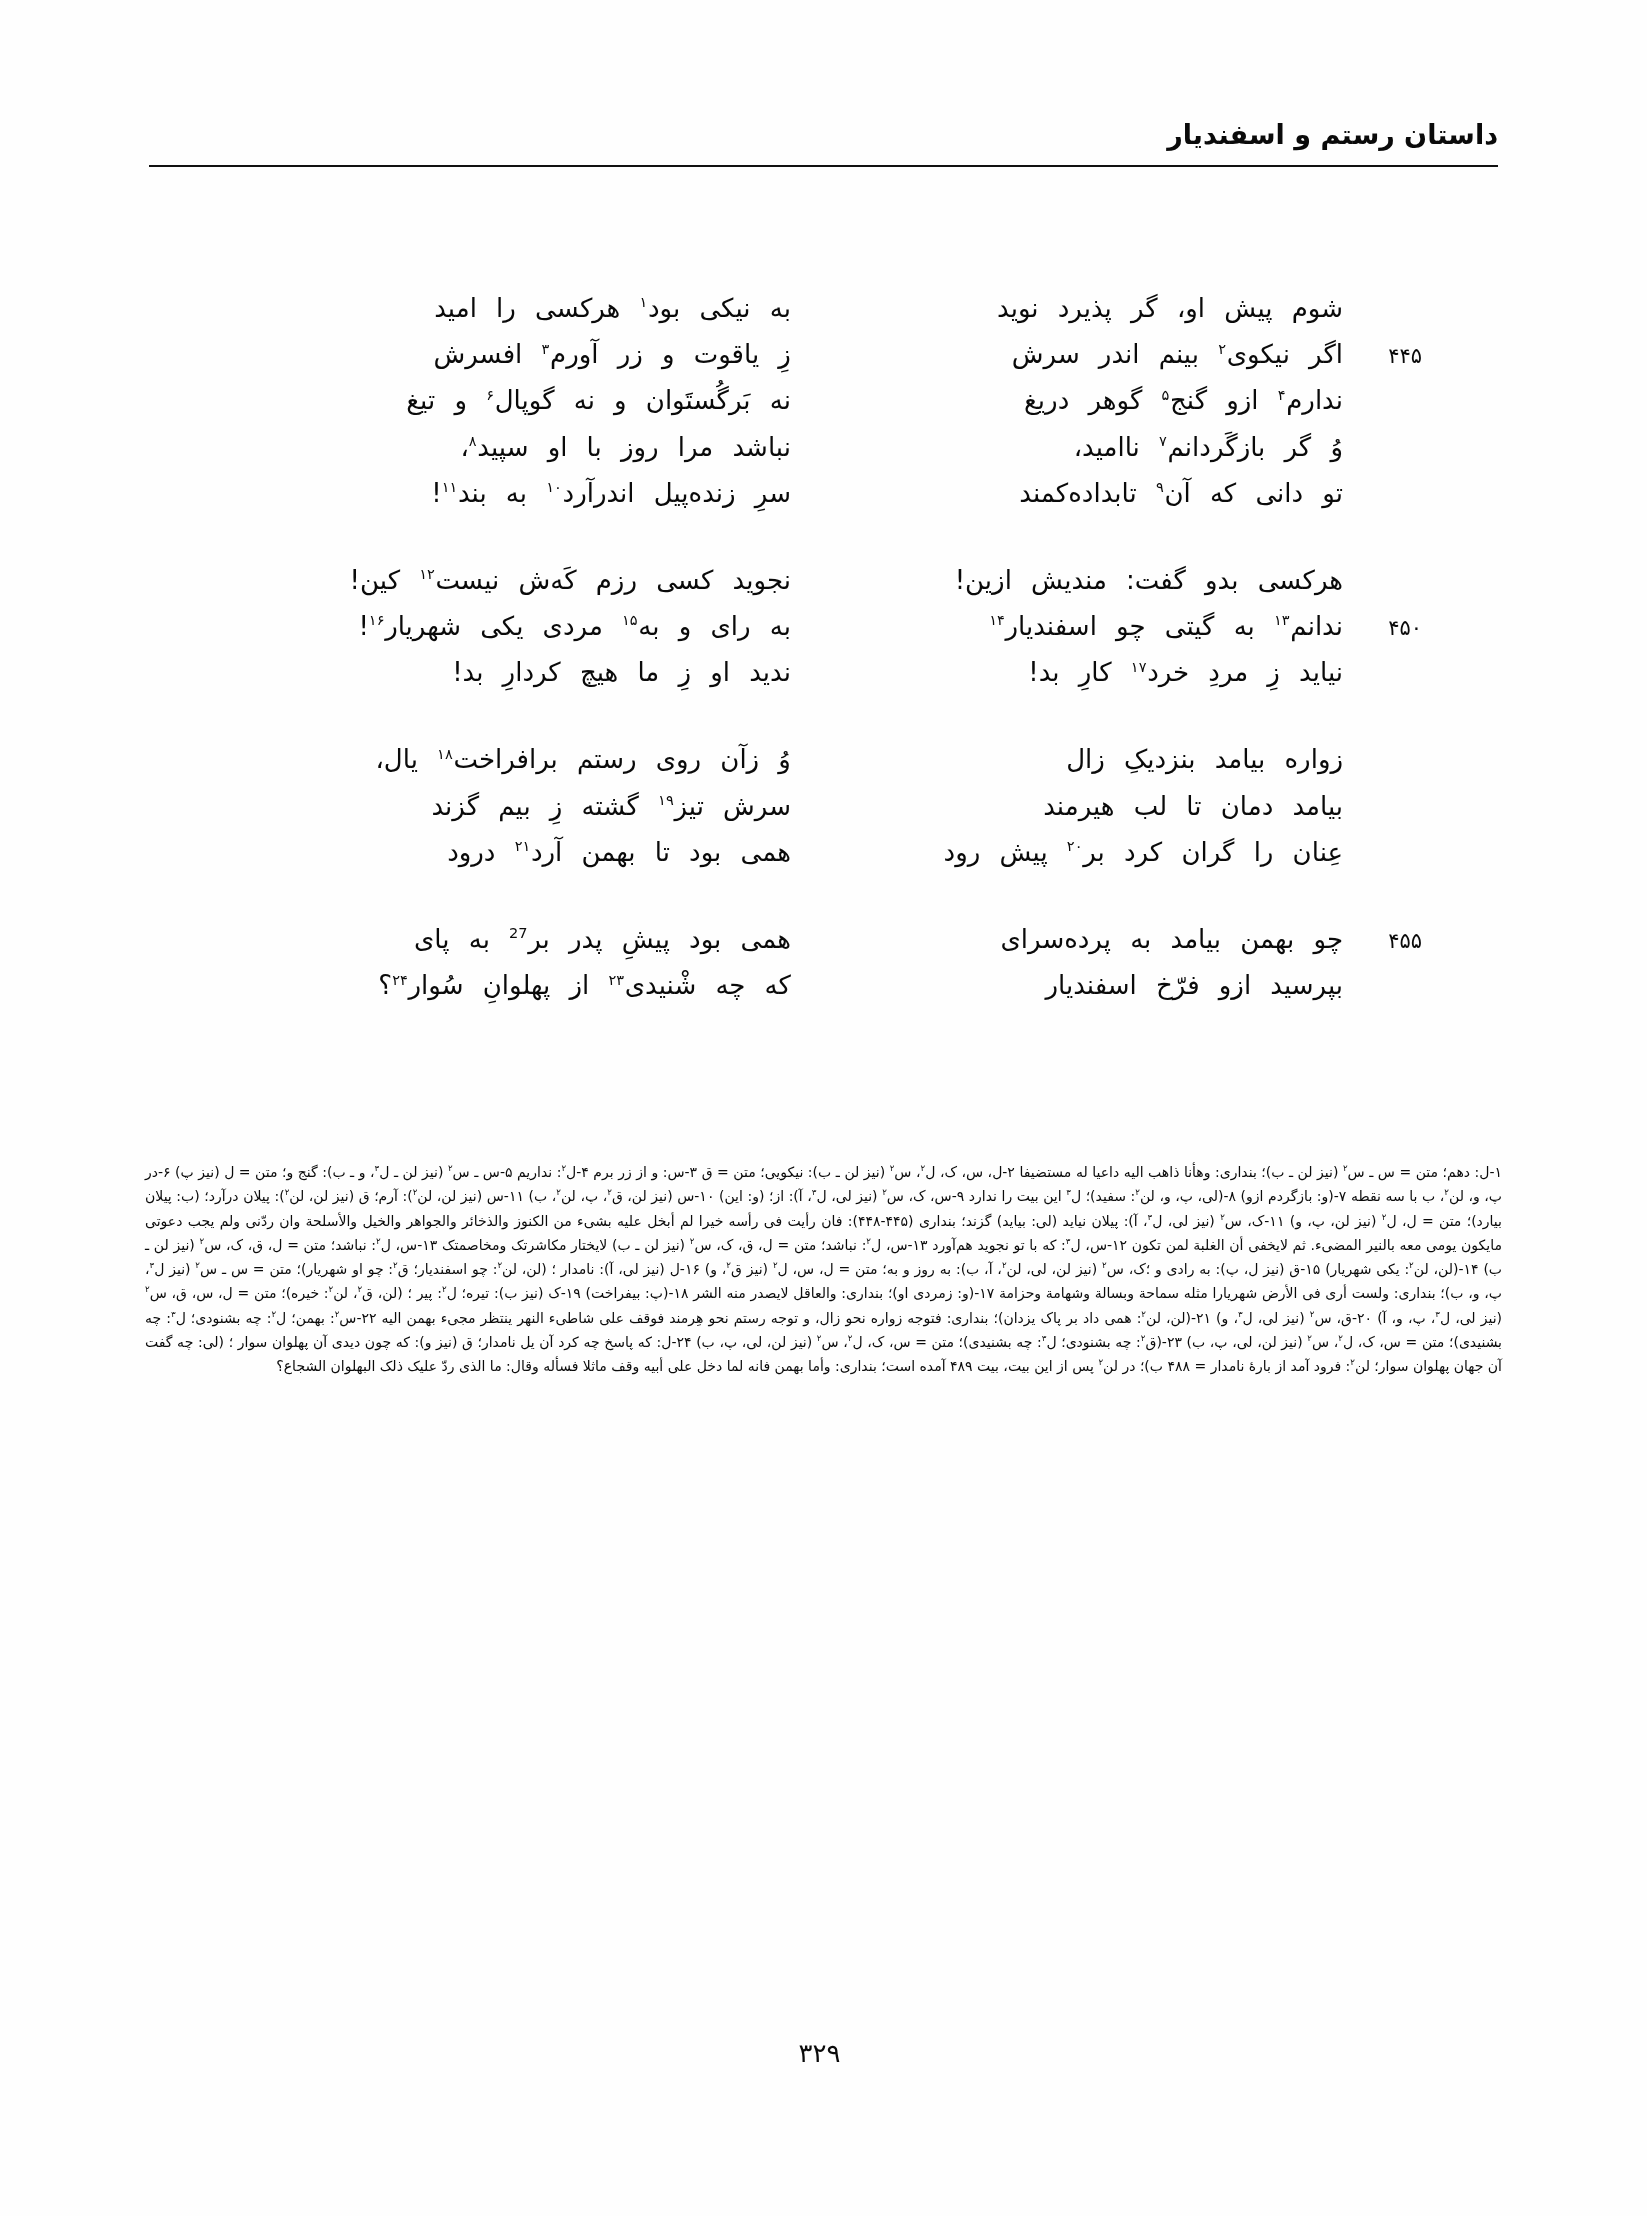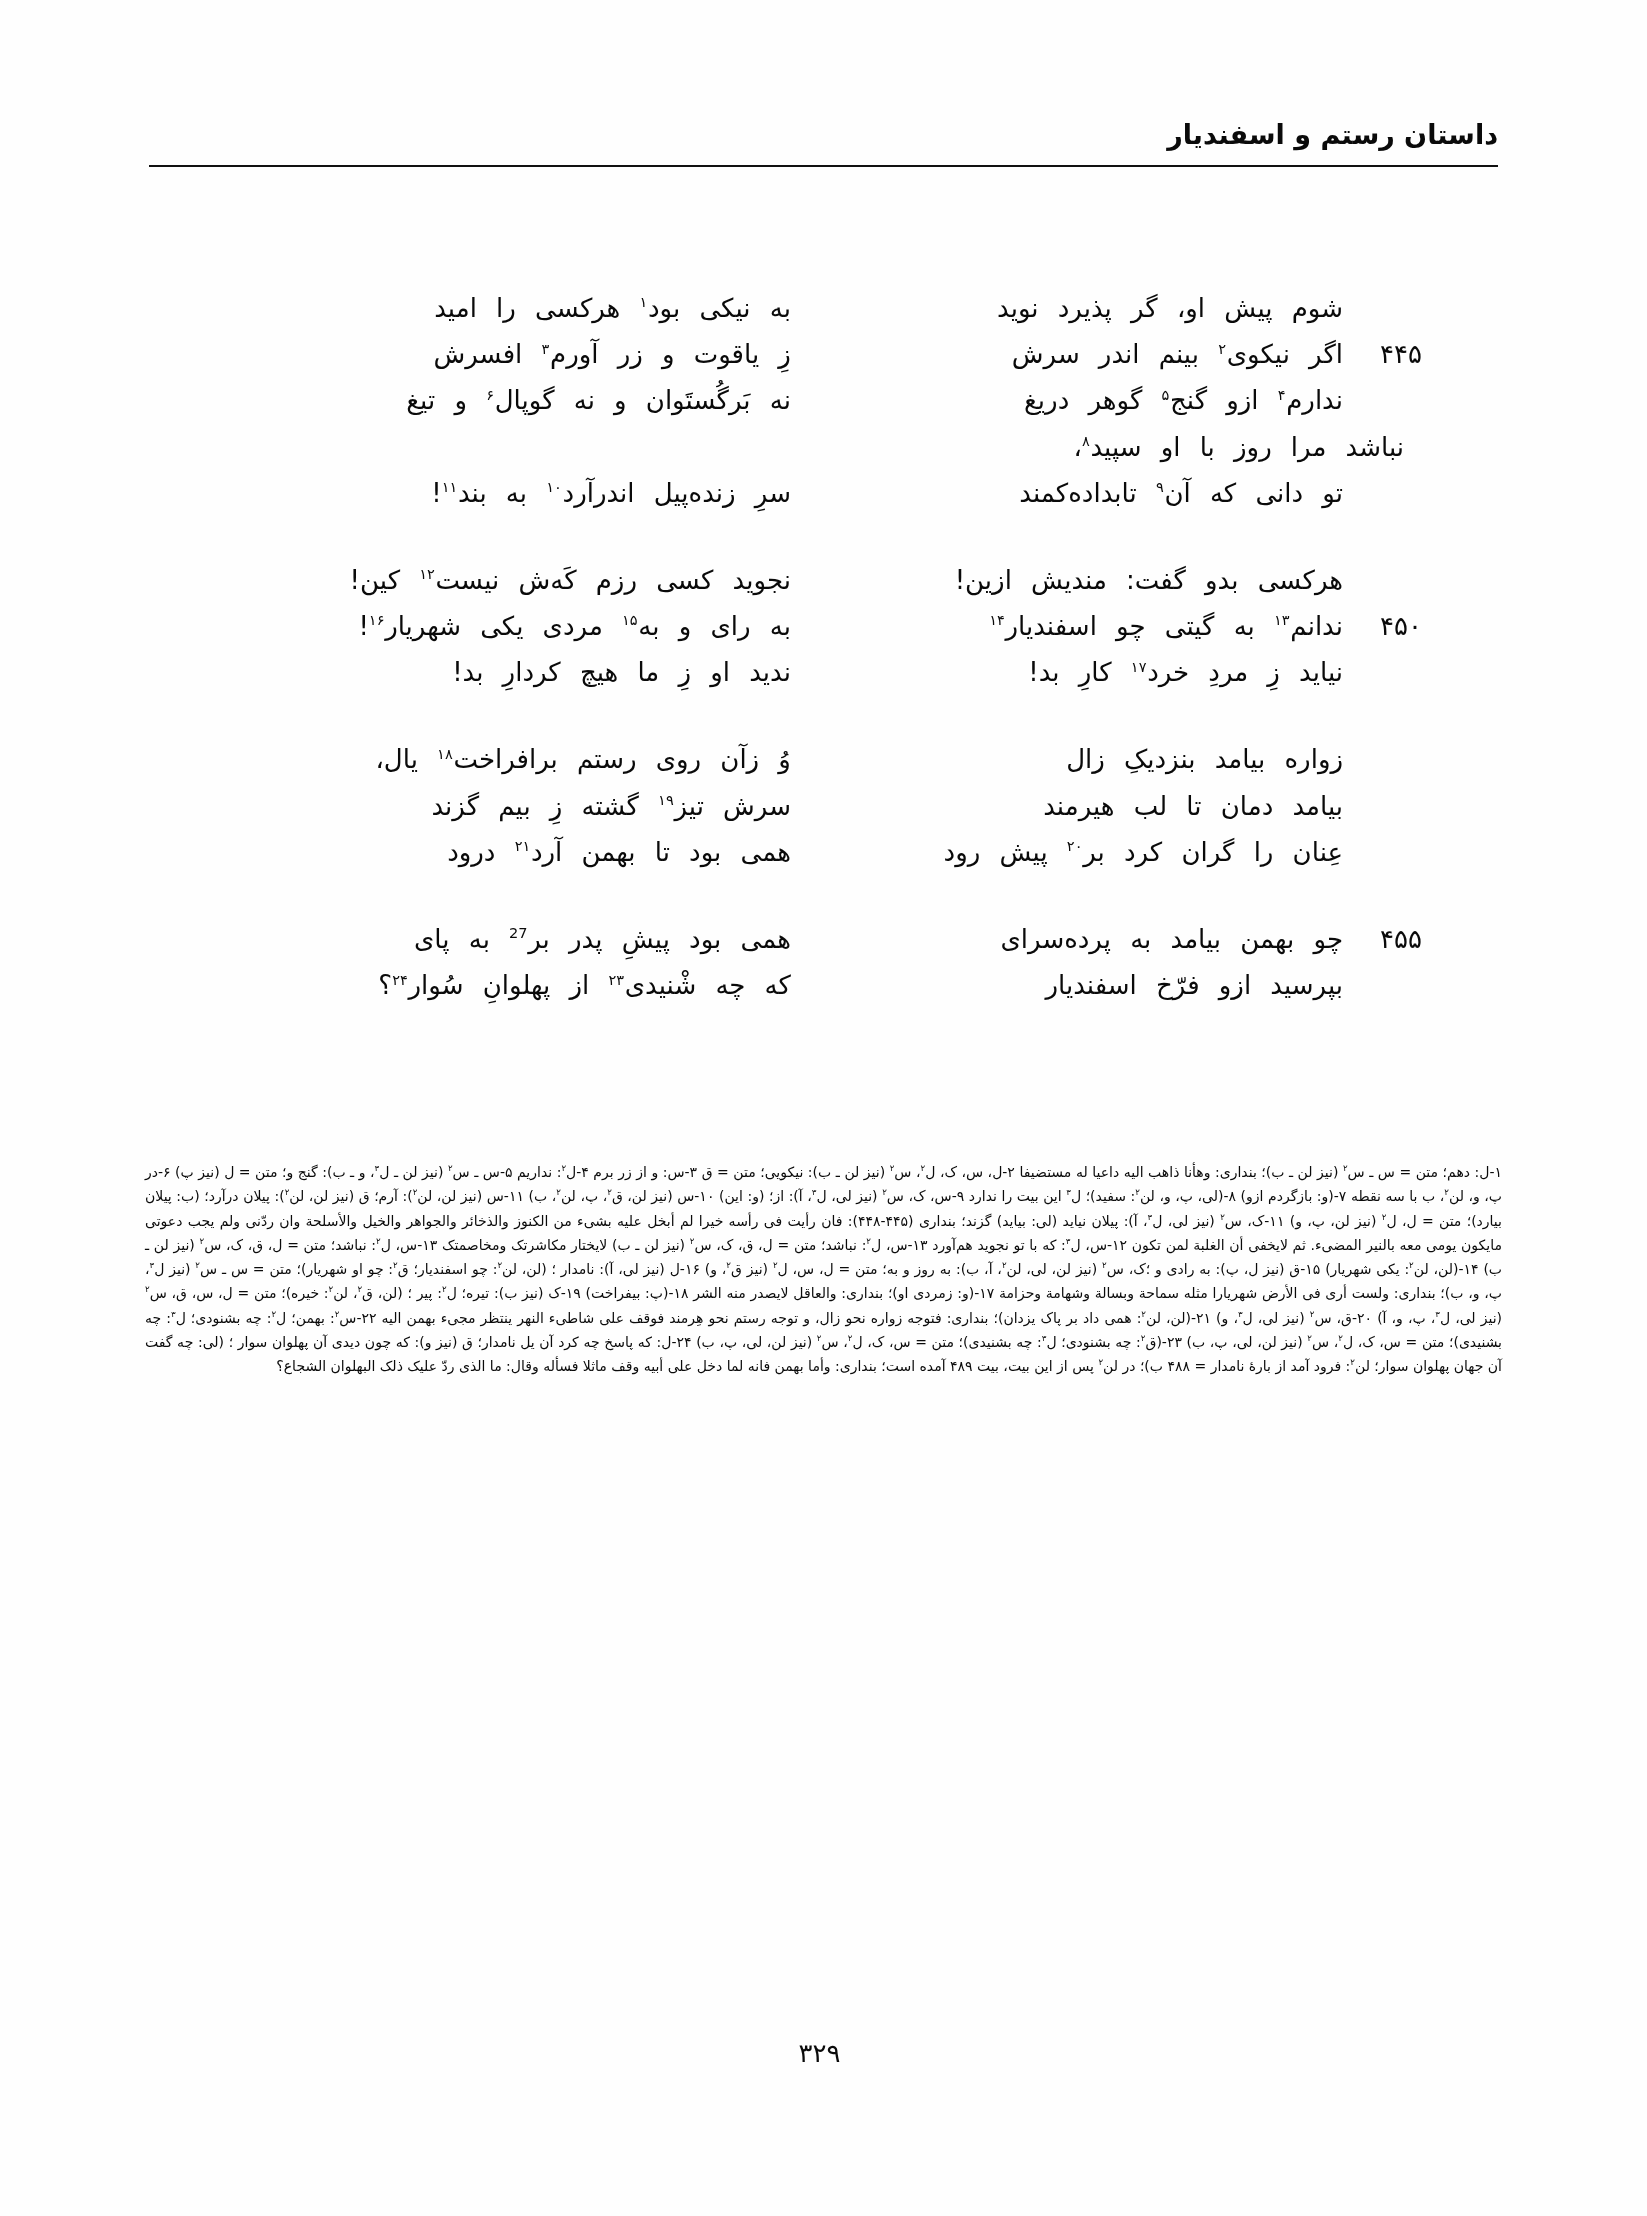--- a/index.html
+++ b/index.html
@@ -78,21 +78,21 @@
     justify-content: flex-start;
     padding-right: 0;
   }
   
   .hemistich.left {
     width: 48%;
     justify-content: flex-start;
     padding-right: 18px;
   }
   .bayt-num {
-    font-size: 26px;
+    font-size: 21px;
     min-width: 68px;
     display: inline-block;
     text-align: right;
     padding-left: 11px;
   }
   .bayt-num.empty {
     min-width: 68px;
   }
   .verse-text {
     word-spacing: 0.42em;
@@ -170,20 +170,24 @@
         <div class="bayt">
           <div class="hemistich right">
             <span class="bayt-num empty"></span>
             <span class="verse-text">ندارم<sup class="fn">۴</sup> ازو گنج<sup class="fn">۵</sup> گوهر دریغ</span>
           </div>
           <div class="hemistich left">
             <span class="verse-text">نه بَرگُستَوان و نه گوپال<sup class="fn">۶</sup> و تیغ</span>
           </div>
         </div>
         <div class="bayt">
+          <div class="hemistich right">
+            <span class="bayt-num empty"></span>
+            <span class="verse-text">وُ گر بازگَردانم<sup class="fn">۷</sup> ناامید،</span>
+          </div>
           <div class="hemistich left">
             <span class="verse-text">نباشد مرا روز با او سپید<sup class="fn">۸</sup>،</span>
           </div>
         </div>
         <div class="bayt">
           <div class="hemistich right">
             <span class="bayt-num empty"></span>
             <span class="verse-text">تو دانی که آن<sup class="fn">۹</sup> تابداده‌کمند</span>
           </div>
           <div class="hemistich left">

